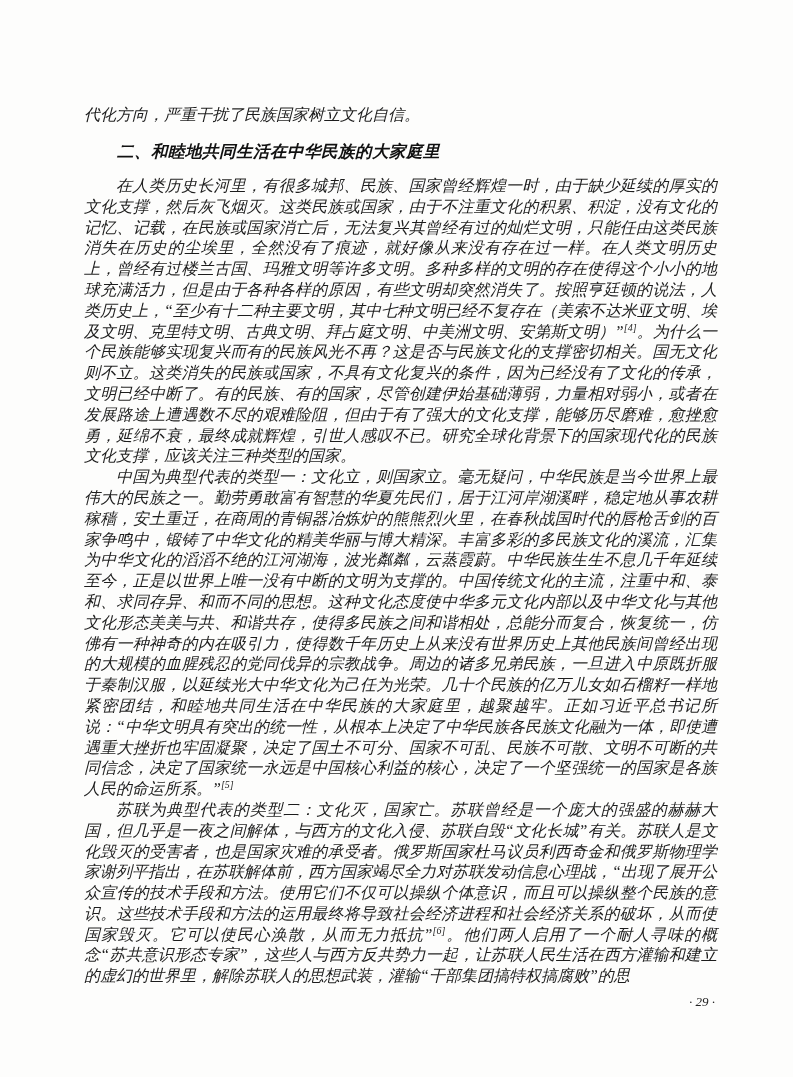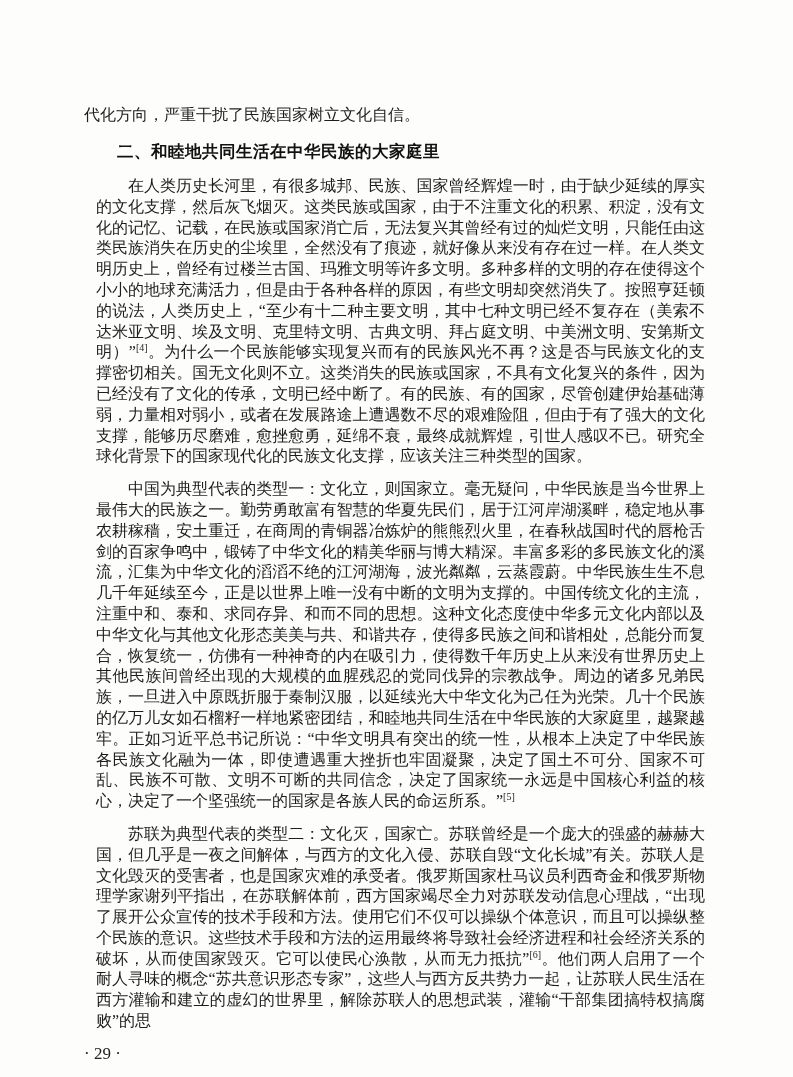--- a/index.html
+++ b/index.html
@@ -19,54 +19,56 @@
     height: 1077px;
     background: var(--paper, #fdfdfc);
     color: var(--ink, #1d1d1d);
     font-family: "Liberation Serif", "DejaVu Serif", serif;
   }
   .content {
     position: absolute;
     left: 84px;
     top: 104px;
     width: 633px;
+    font-style: italic;
   }
   .continuation-line {
     margin: 0;
     font-size: 16px;
     line-height: 21px;
     text-align: justify;
   }
   .section-heading {
     margin: 16px 0 14px 0;
     font-size: 16.5px;
     line-height: 21px;
     font-weight: bold;
     text-indent: 2em;
     letter-spacing: 0.5px;
     font-family: "Liberation Sans", "DejaVu Sans", sans-serif;
     color: #111;
   }
   .body-p {
-    margin: 12px;
+    margin: 0;
     font-size: 16px;
     line-height: 20.8px;
     text-align: justify;
     text-indent: 2em;
     word-break: break-all;
   }
   .body-p sup {
     font-size: 10px;
     line-height: 0;
     vertical-align: super;
   }
   .page-number {
     margin: 5px 2px 0 0;
-    font-size: 17px;
+    font-size: 13px;
     line-height: 19px;
+    text-align: right;
     color: #222;
   }
 </style>
 </head>
 <body>
 
 <div class="sheet">
   <div class="content">
     <p class="continuation-line">代化方向，严重干扰了民族国家树立文化自信。</p>
     <h2 class="section-heading">二、和睦地共同生活在中华民族的大家庭里</h2>

